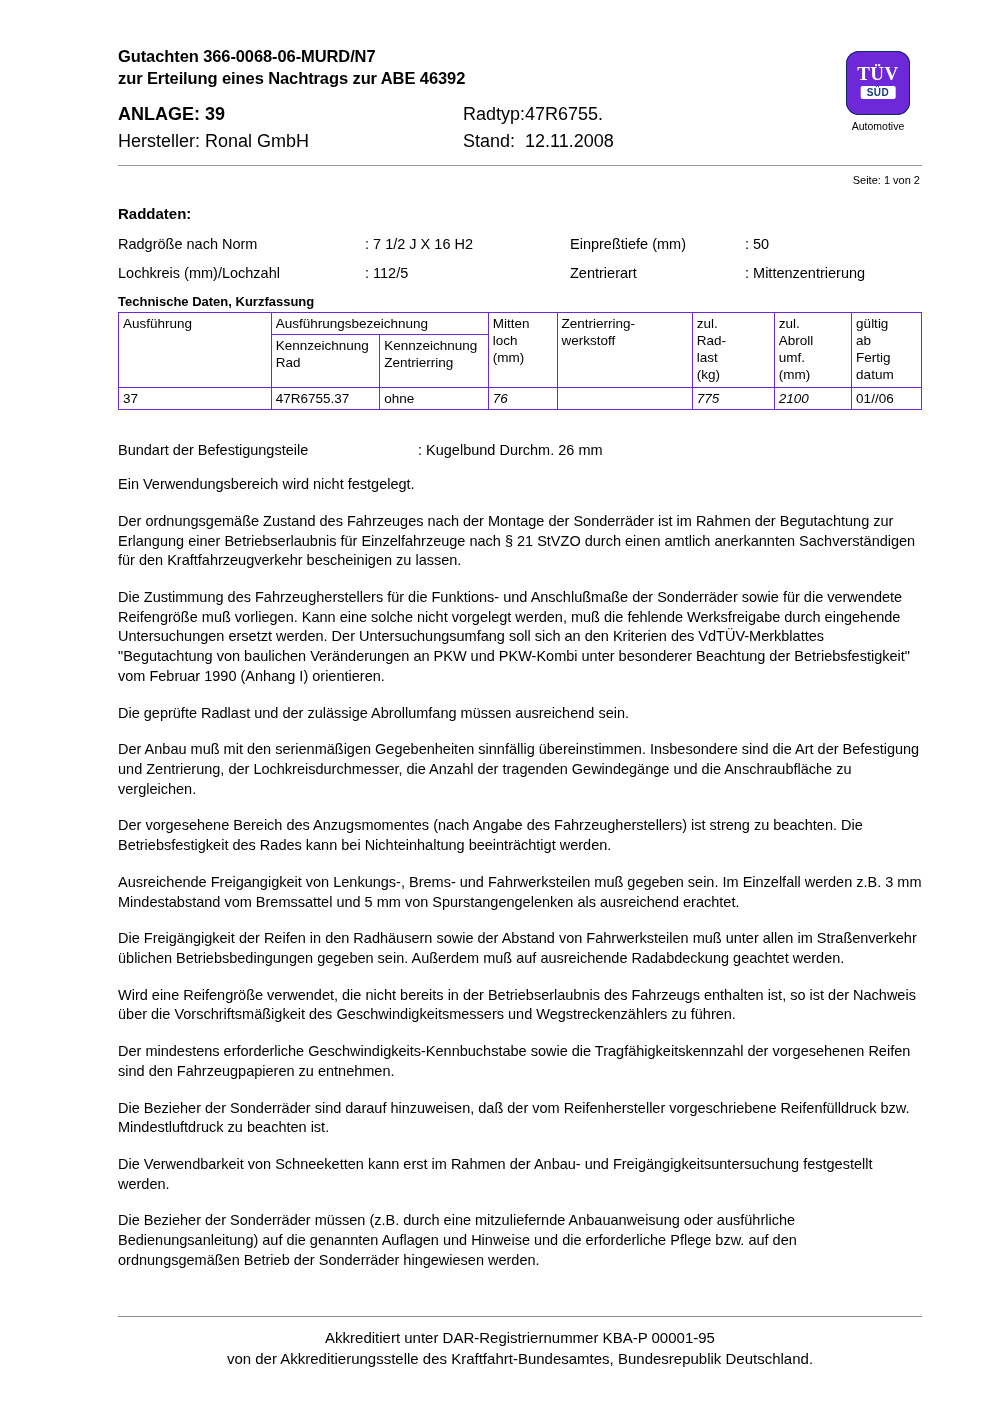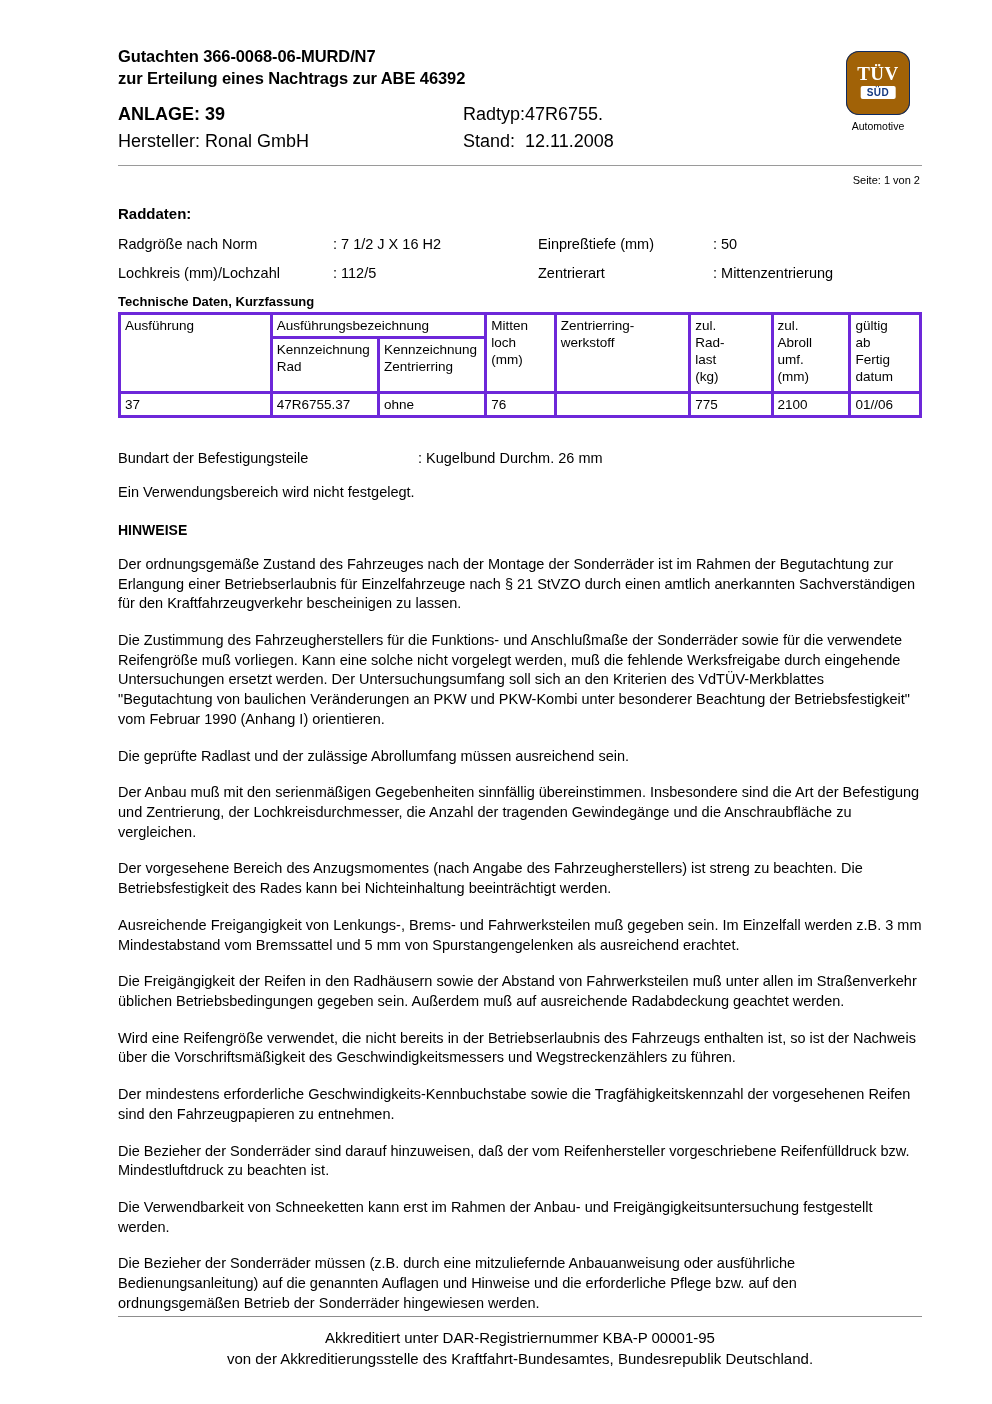--- a/index.html
+++ b/index.html
@@ -62,21 +62,21 @@
     position: absolute;
     right: -4px;
     top: 6px;
     width: 96px;
     text-align: center;
   }
   .tuv-badge {
     width: 64px;
     height: 64px;
     margin: 0 auto;
-    background: #a16207;
+    background: #6d28d9;
     border-radius: 13px;
     position: relative;
     box-shadow: 0 0 0 1px #0c2a63 inset;
   }
   .tuv-badge .tuv-text {
     position: absolute;
     top: 12px;
     left: 0;
     right: 0;
     color: #ffffff;
@@ -126,49 +126,51 @@
   }
   .data-line {
     display: flex;
     margin-bottom: 13px;
   }
   .dl-label {
     width: 215px;
   }
   .dl-value {
     width: 205px;
+    margin-left: 32px;
   }
   .dl-label2 {
     width: 175px;
   }
   .dl-value2 {
     flex: 1;
   }
   .subsection {
     font-size: 13px;
     font-weight: bold;
     margin: 4px 0 3px 0;
   }
   
   table.tech {
     border-collapse: collapse;
     width: 100%;
     font-size: 13.5px;
     table-layout: fixed;
   }
   table.tech td, table.tech th {
-    border: 3px solid #6d28d9;
+    border: 1px solid #6d28d9;
     padding: 2px 4px;
     vertical-align: top;
     font-weight: normal;
     text-align: left;
     line-height: 1.28;
   }
   td.num, th.num {
     text-align: right;
+    font-style: italic;
   }
   .col-ausf { width: 131px; }
   .col-kenn { width: 190px; }
   .col-zent { width: 197px; }
   .col-mitten { width: 54px; }
   .col-werk { width: 115px; }
   .col-radlast { width: 66px; }
   .col-abroll { width: 62px; }
   .col-gueltig { width: 55px; }
   .cell-pad-top { height: 48px; }
@@ -331,21 +333,20 @@
 
   <div class="after-table">
     <div class="bund-line">
       <div class="bund-label">Bundart der Befestigungsteile</div>
       <div>: Kugelbund Durchm. 26 mm</div>
     </div>
   </div>
 
   <p class="para">Ein Verwendungsbereich wird nicht festgelegt.</p>
 
-  <p class="note-head">HINWEISE</p>
 
   <p class="para">Der ordnungsgemäße Zustand des Fahrzeuges nach der Montage der Sonderräder ist im Rahmen der Begutachtung zur Erlangung einer Betriebserlaubnis für Einzelfahrzeuge nach § 21 StVZO durch einen amtlich anerkannten Sachverständigen für den Kraftfahrzeugverkehr bescheinigen zu lassen.</p>
   <p class="para">Die Zustimmung des Fahrzeugherstellers für die Funktions- und Anschlußmaße der Sonderräder sowie für die verwendete Reifengröße muß vorliegen. Kann eine solche nicht vorgelegt werden, muß die fehlende Werksfreigabe durch eingehende Untersuchungen ersetzt werden. Der Untersuchungsumfang soll sich an den Kriterien des VdTÜV-Merkblattes "Begutachtung von baulichen Veränderungen an PKW und PKW-Kombi unter besonderer Beachtung der Betriebsfestigkeit" vom Februar 1990 (Anhang I) orientieren.</p>
   <p class="para">Die geprüfte Radlast und der zulässige Abrollumfang müssen ausreichend sein.</p>
   <p class="para">Der Anbau muß mit den serienmäßigen Gegebenheiten sinnfällig übereinstimmen. Insbesondere sind die Art der Befestigung und Zentrierung, der Lochkreisdurchmesser, die Anzahl der tragenden Gewindegänge und die Anschraubfläche zu vergleichen.</p>
   <p class="para">Der vorgesehene Bereich des Anzugsmomentes (nach Angabe des Fahrzeugherstellers) ist streng zu beachten. Die Betriebsfestigkeit des Rades kann bei Nichteinhaltung beeinträchtigt werden.</p>
   <p class="para">Ausreichende Freigangigkeit von Lenkungs-, Brems- und Fahrwerksteilen muß gegeben sein. Im Einzelfall werden z.B. 3 mm Mindestabstand vom Bremssattel und 5 mm von Spurstangengelenken als ausreichend erachtet.</p>
   <p class="para">Die Freigängigkeit der Reifen in den Radhäusern sowie der Abstand von Fahrwerksteilen muß unter allen im Straßenverkehr üblichen Betriebsbedingungen gegeben sein. Außerdem muß auf ausreichende Radabdeckung geachtet werden.</p>
   <p class="para">Wird eine Reifengröße verwendet, die nicht bereits in der Betriebserlaubnis des Fahrzeugs enthalten ist, so ist der Nachweis über die Vorschriftsmäßigkeit des Geschwindigkeitsmessers und Wegstreckenzählers zu führen.</p>
   <p class="para">Der mindestens erforderliche Geschwindigkeits-Kennbuchstabe sowie die Tragfähigkeitskennzahl der vorgesehenen Reifen sind den Fahrzeugpapieren zu entnehmen.</p>

